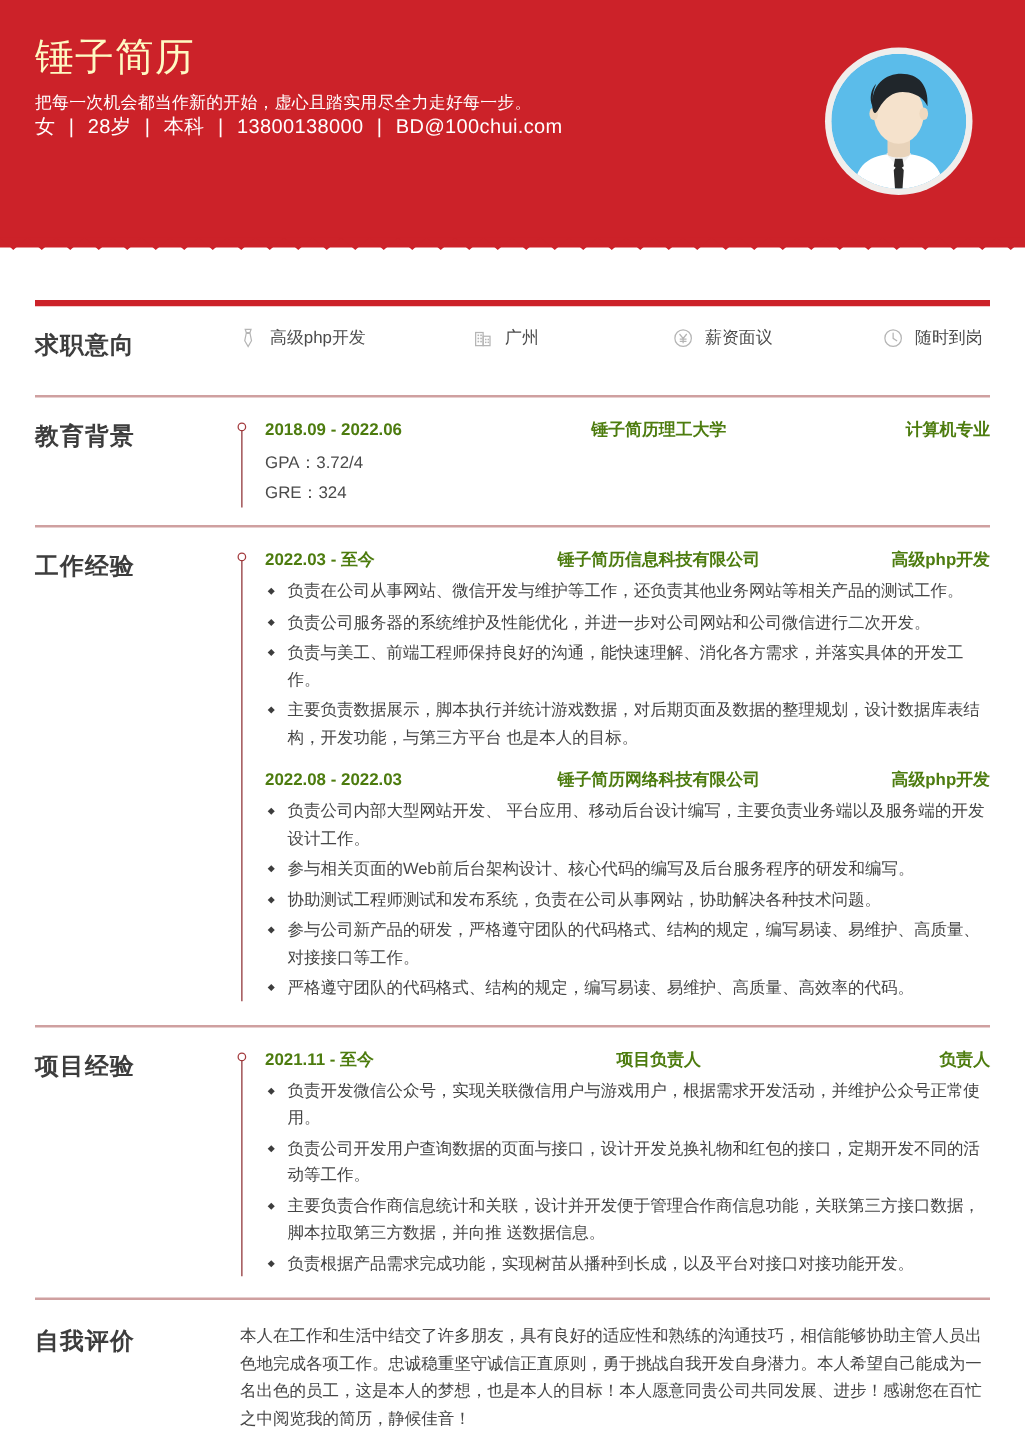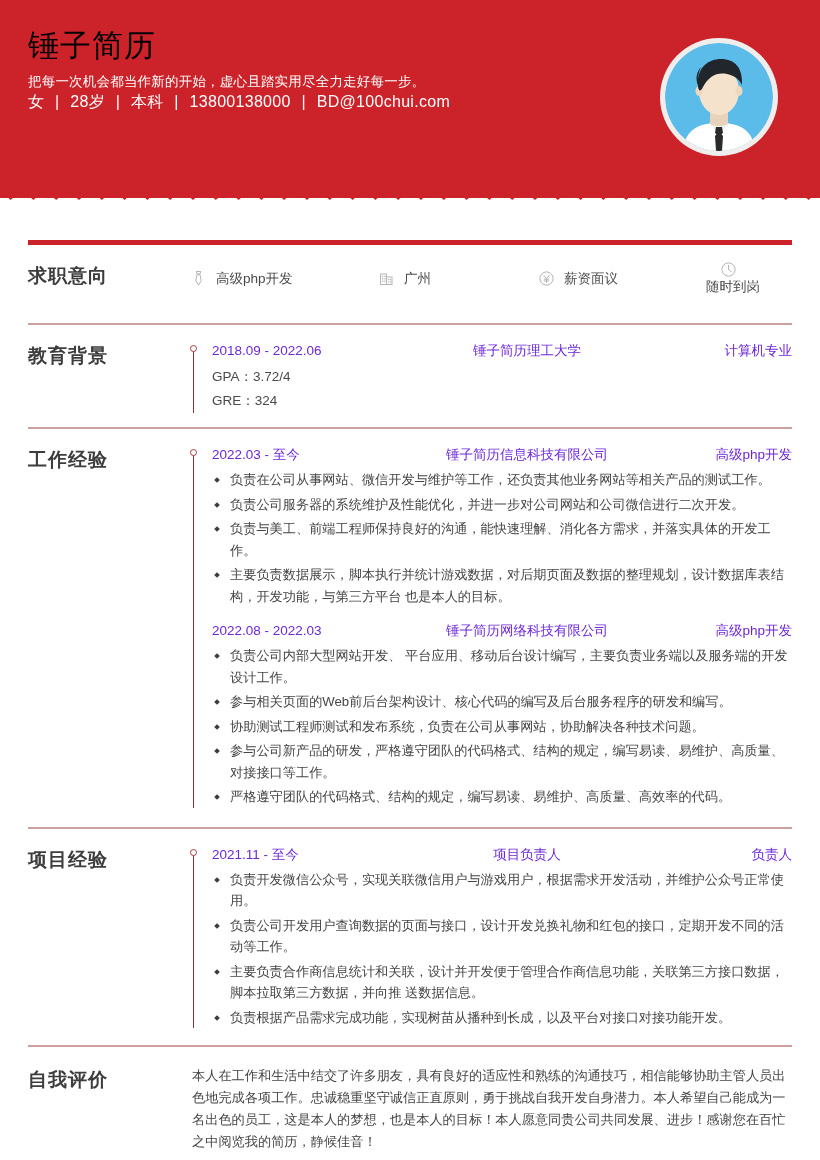--- a/index.html
+++ b/index.html
@@ -31,21 +31,21 @@
   }
   .header-inner {
     position: absolute;
     left: 28px;
     top: 26px;
     width: 560px;
   }
   .resume-title {
     font-size: 31px;
     font-weight: normal;
-    color: #000000;
+    color: #fef9c3;
     letter-spacing: 1px;
     line-height: 40px;
     margin: 0 0 6px 0;
   }
   .resume-tagline {
     font-size: 13.5px;
     color: #ffffff;
     line-height: 20px;
     margin: 0;
     letter-spacing: 0.2px;
@@ -143,21 +143,21 @@
     color: #4a4a4a;
   }
   .intent-item {
     display: flex;
     align-items: center;
     white-space: nowrap;
   }
   .intent-item.i0 { width: 188px; }
   .intent-item.i1 { width: 160px; }
   .intent-item.i2 { width: 168px; }
-  .intent-item.i3 { width: auto; flex-direction: column; }
+  .intent-item.i3 { width: auto; }
   .intent-icon {
     display: inline-block;
     width: 17px;
     height: 17px;
     margin-right: 9px;
     flex: 0 0 17px;
   }
   .intent-icon svg { display: block; }
 
   
@@ -182,22 +182,22 @@
     border: 1px solid #a33a3d;
     border-radius: 50%;
     background: #ffffff;
     box-sizing: content-box;
   }
 
   .entry-head {
     display: flex;
     align-items: flex-end;
     font-size: 13.5px;
-    font-weight: normal;
-    color: #6d28d9;
+    font-weight: bold;
+    color: #4d7c0f;
     line-height: 20px;
   }
   .eh-date { width: 210px; flex: 0 0 210px; }
   .eh-org  { flex: 1 1 auto; text-align: center; padding-right: 40px;}
   .eh-role { width: 120px; flex: 0 0 120px; text-align: right; }
 
   .sub-lines {
     font-size: 13.5px;
     color: #4a4a4a;
     line-height: 24px;

